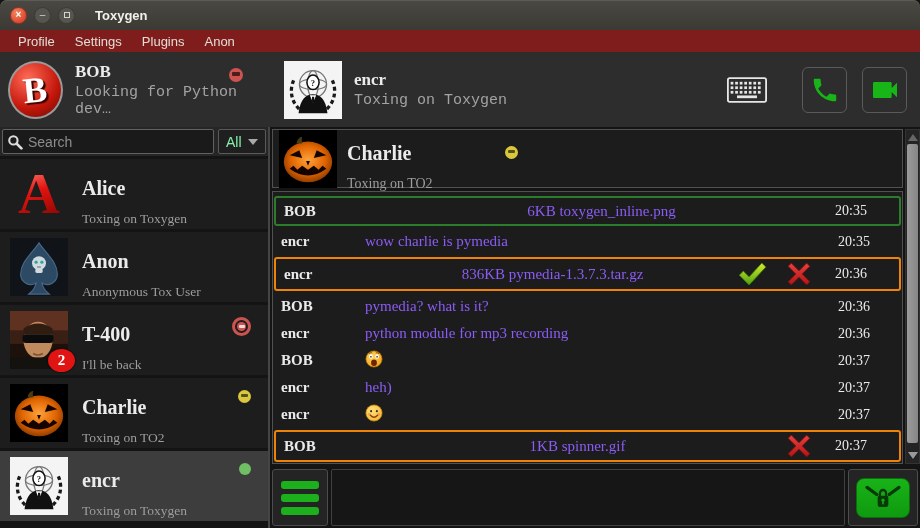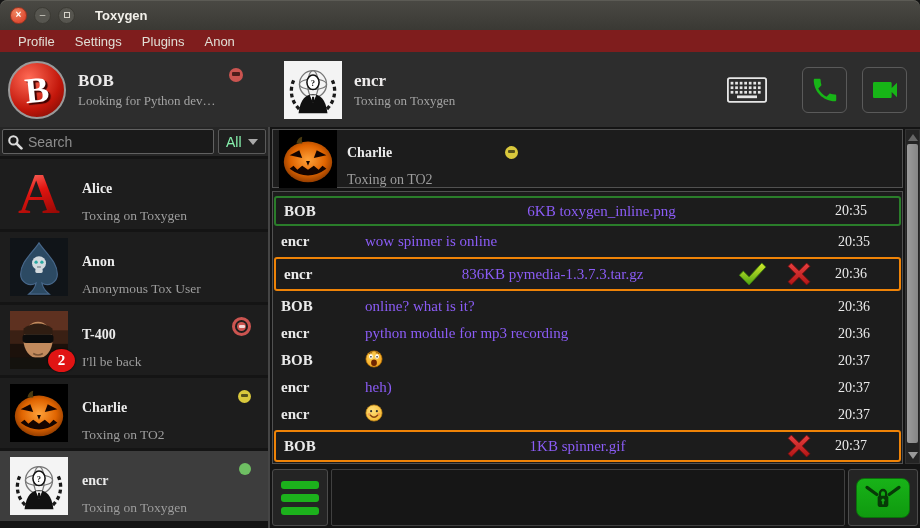--- a/index.html
+++ b/index.html
@@ -28,21 +28,21 @@
   
   .topband { height:75px; background:#2d2d2d; display:flex; }
   .selfbox { width:270px; position:relative; display:flex; align-items:center; padding-left:8px; }
   .avatar-bob { width:58px; height:58px; border-radius:50%;
     background:radial-gradient(circle at 35% 28%,#ff6a55,#c2160a 60%,#640b05);
     border:2px solid #9a9a9a; display:flex; align-items:center; justify-content:center; }
   .avatar-bob span { font-family:"Liberation Serif",serif; font-weight:bold; font-size:36px;
     color:#fff; text-shadow:2px 2px 1px #3c0300; transform:rotate(-6deg); display:block; }
   .idtext { margin-left:12px; }
   .idname { font-family:"Liberation Serif",serif; font-weight:bold; font-size:17px; color:#eceaea; }
-  .idstatus { font-family:Liberation Serif, serif; font-size:13px; color:#a3a3a3; margin-top:2px; }
+  .idstatus { font-family:Liberation Mono, monospace; font-size:15px; color:#a3a3a3; margin-top:2px; }
   .peerbox { flex:1; display:flex; align-items:center; padding-left:14px; }
   .controls { display:flex; align-items:center; padding-right:13px; }
   .kbd-icon { margin-right:20px; }
   .callbtn { width:45px; height:46px; border:1px solid #5a5a5a; border-radius:6px;
     display:flex; align-items:center; justify-content:center; margin-left:15px; background:transparent; }
 
   
   .st-busy { width:14px; height:14px; border-radius:50%; background:#cb5450; position:relative; }
   .st-busy::after { content:""; position:absolute; left:3px; top:4px; width:8px; height:3.5px;
     border-radius:1px; background:#4e1d1b; }
@@ -71,21 +71,21 @@
     border-radius:2px; display:flex; align-items:center; padding:0 7px; }
   .filtersel .val { color:#86efac; font-size:14px; flex:1; }
   .filtersel .arr { width:0; height:0; border-left:5px solid transparent; border-right:5px solid transparent;
     border-top:6px solid #a9a9a9; }
   .contactlist { flex:1; padding-top:3px; display:flex; flex-direction:column; gap:3px; overflow:hidden; }
   .contact { height:70px; background:#1d1d1d; position:relative; display:flex; align-items:center;
     padding-left:10px; flex:0 0 auto; }
   .contact.selected { background:#3d3d3d; }
   .cavatar { width:58px; height:58px; flex:0 0 auto; }
   .cinfo { margin-left:14px; }
-  .cname { font-family:"Liberation Serif",serif; font-weight:bold; font-size:14px; color:#ebebeb;margin-top:16px; }
+  .cname { font-family:"Liberation Serif",serif; font-weight:bold; font-size:20px; color:#ebebeb;margin-top:16px; }
   .cstatus { font-family:"Liberation Serif",serif; font-size:13.5px; color:#9d9d9d; margin-top:11px; }
   .cstate { position:absolute; right:17px; top:12px; }
   .badge { position:absolute; left:48px; top:44px; min-width:27px; height:23px; background:#e11414;
     border-radius:50%; color:#fff; font-family:"Liberation Serif",serif; font-weight:bold; font-size:15px;
     display:flex; align-items:center; justify-content:center; box-shadow:0 0 2px #000; }
   .avatar-alice { display:flex; align-items:center; justify-content:center; }
   .avatar-alice span { font-family:"Liberation Serif",serif; font-weight:bold; font-size:58px; line-height:1;
     background:linear-gradient(160deg,#ff7a6e 10%,#e01410 45%,#8e0703 90%);
     -webkit-background-clip:text; background-clip:text; color:transparent; }
 
@@ -380,42 +380,42 @@
 
             <div class="msg file done">
               <span class="sender">BOB</span>
               <span class="mtext">6KB toxygen_inline.png</span>
               <span></span>
               <span class="mtime">20:35</span>
             </div>
 
             <div class="msg">
               <span class="sender">encr</span>
-              <span class="mtext">wow spinner is online</span>
+              <span class="mtext">wow charlie is pymedia</span>
               <span></span>
               <span class="mtime">20:35</span>
             </div>
 
             <div class="msg file pending">
               <span class="sender">encr</span>
               <span class="mtext">836KB pymedia-1.3.7.3.tar.gz</span>
               <span class="factions">
                 <svg width="30" height="26" viewBox="0 0 26 22">
                   <path d="M2 12 l3.5-3.5 l5 5 L21.5 1.5 L25 5 L10.5 20.5 Z" fill="url(#gcheck)" stroke="#3c7a0c" stroke-width="0.8"></path>
                 </svg>
                 <svg width="24" height="24" viewBox="0 0 22 22">
                   <path d="M4 1 L11 8 L18 1 L21 4 L14 11 L21 18 L18 21 L11 14 L4 21 L1 18 L8 11 L1 4 Z" fill="url(#gcross)" stroke="#7a0d0d" stroke-width="0.8"></path>
                 </svg>
               </span>
               <span class="mtime">20:36</span>
             </div>
 
             <div class="msg">
               <span class="sender">BOB</span>
-              <span class="mtext">online? what is it?</span>
+              <span class="mtext">pymedia? what is it?</span>
               <span></span>
               <span class="mtime">20:36</span>
             </div>
 
             <div class="msg">
               <span class="sender">encr</span>
               <span class="mtext">python module for mp3 recording</span>
               <span></span>
               <span class="mtime">20:36</span>
             </div>

